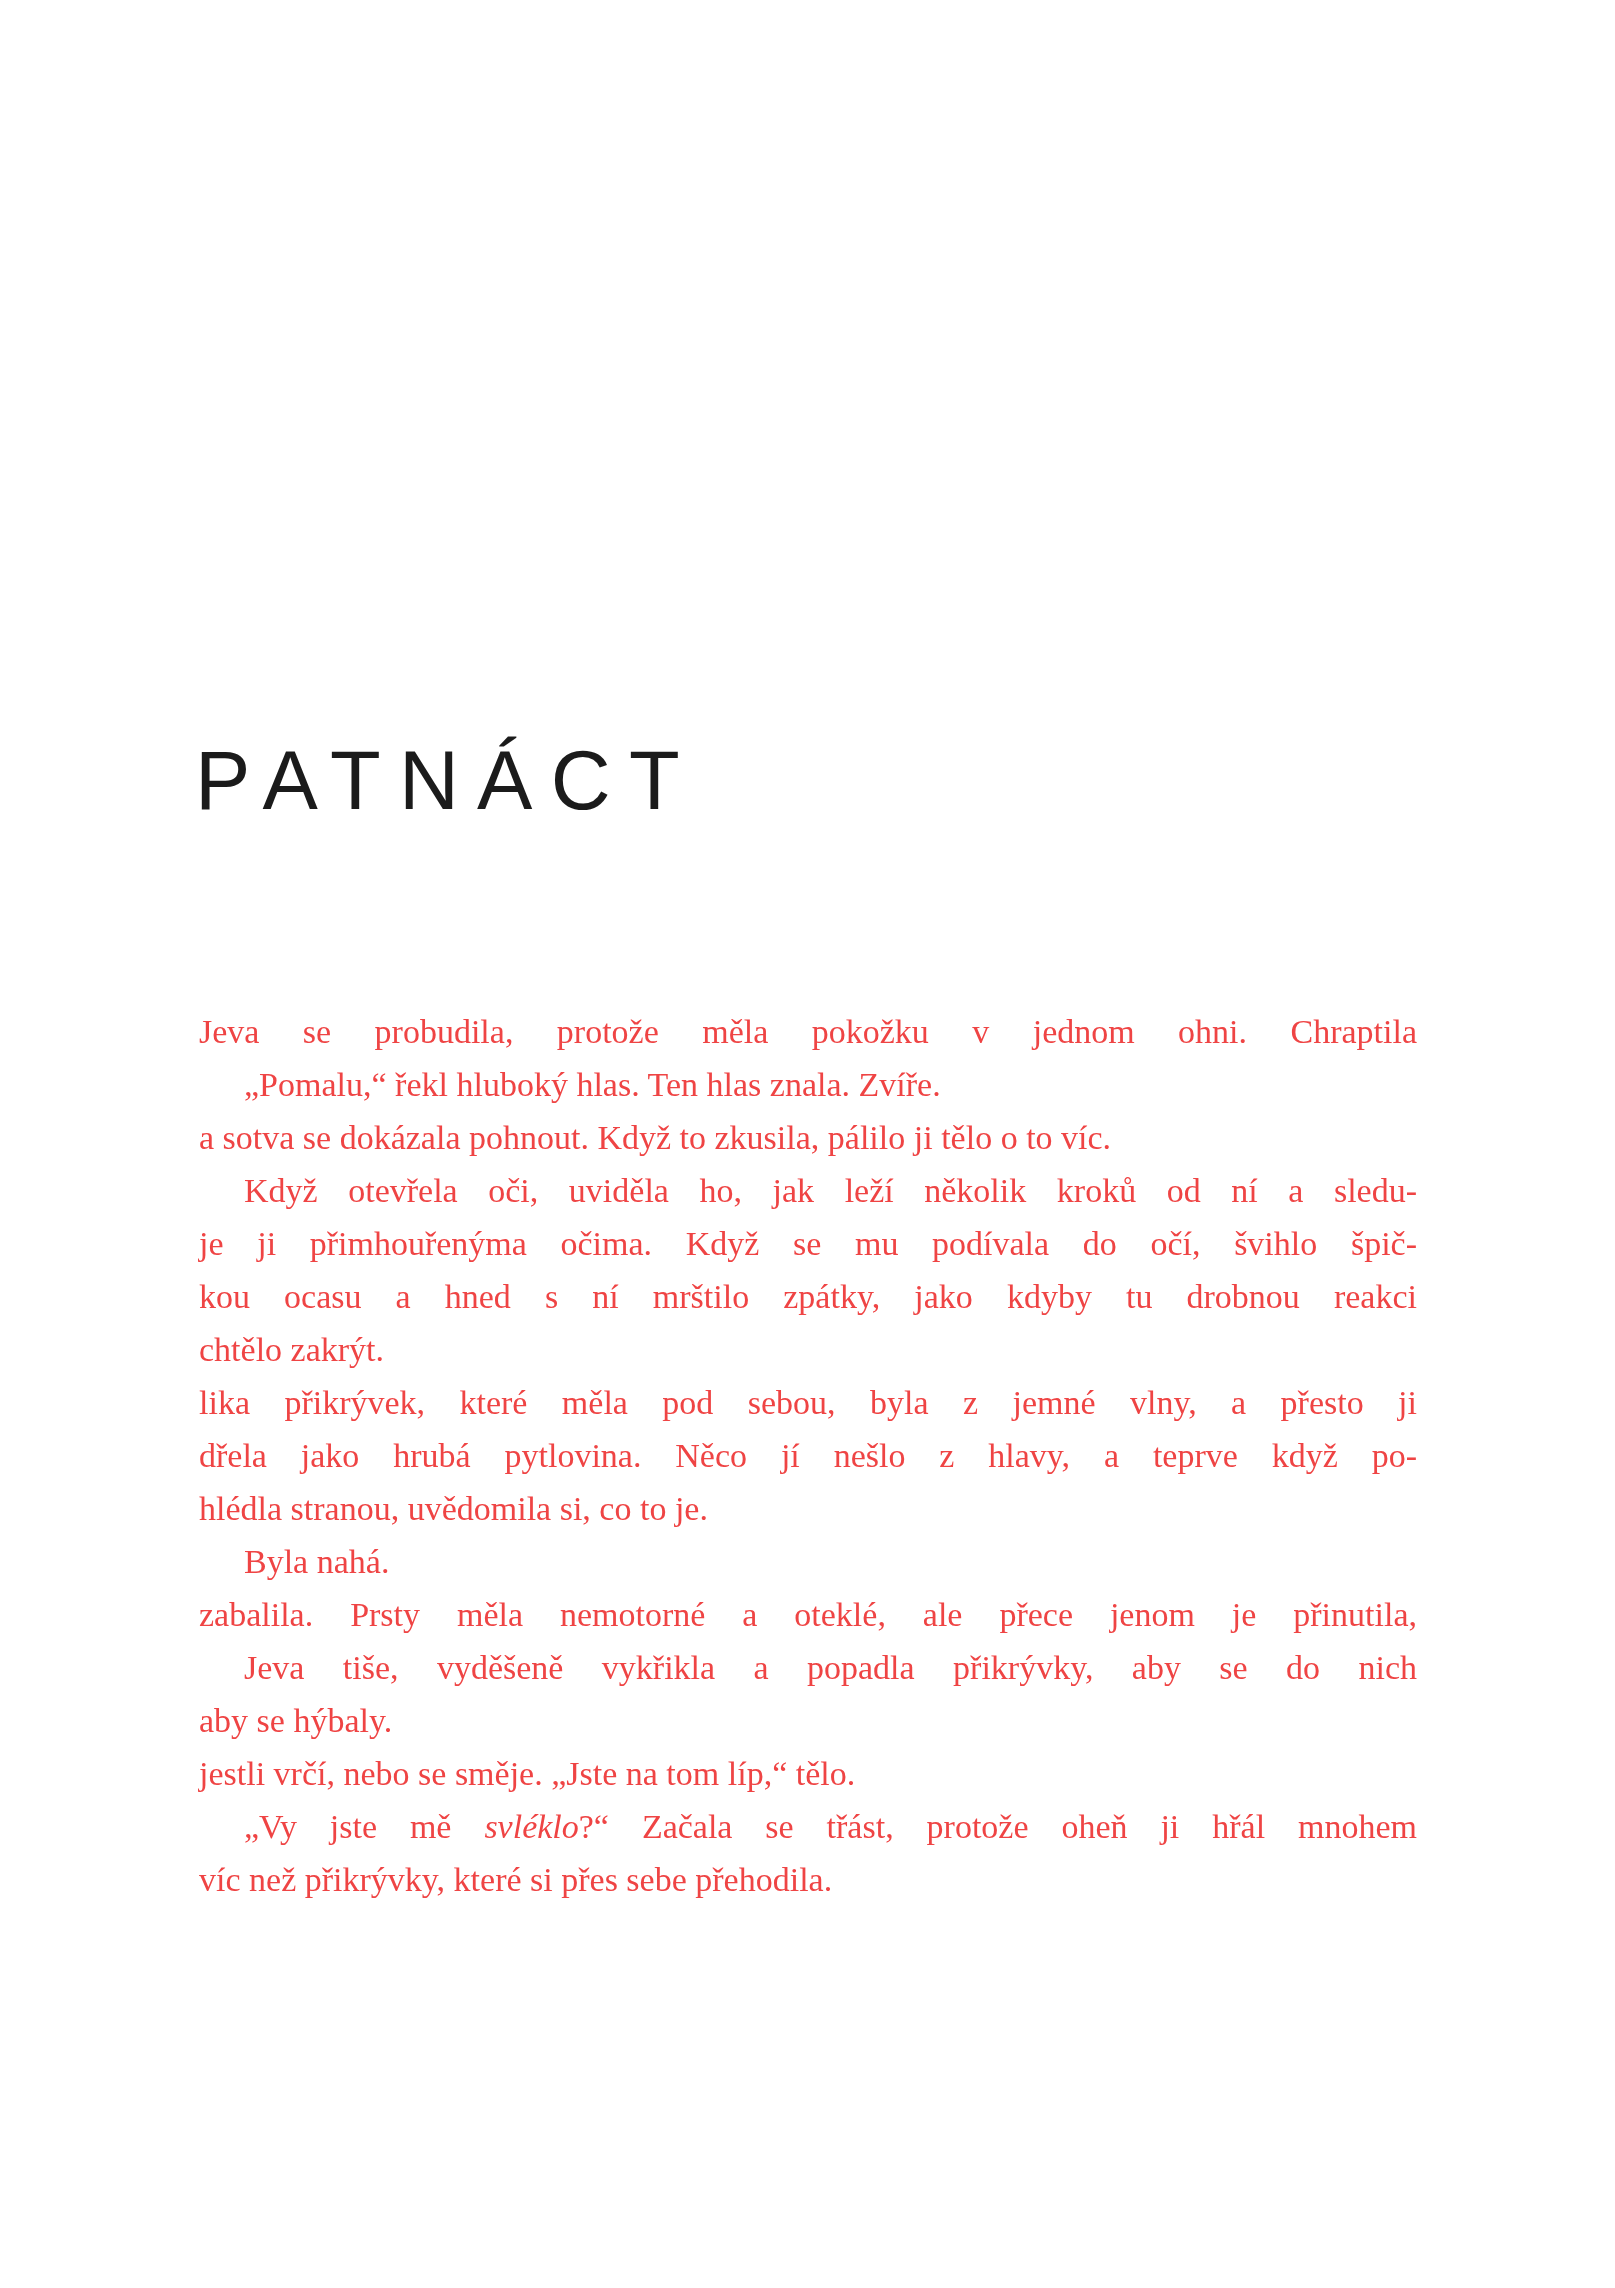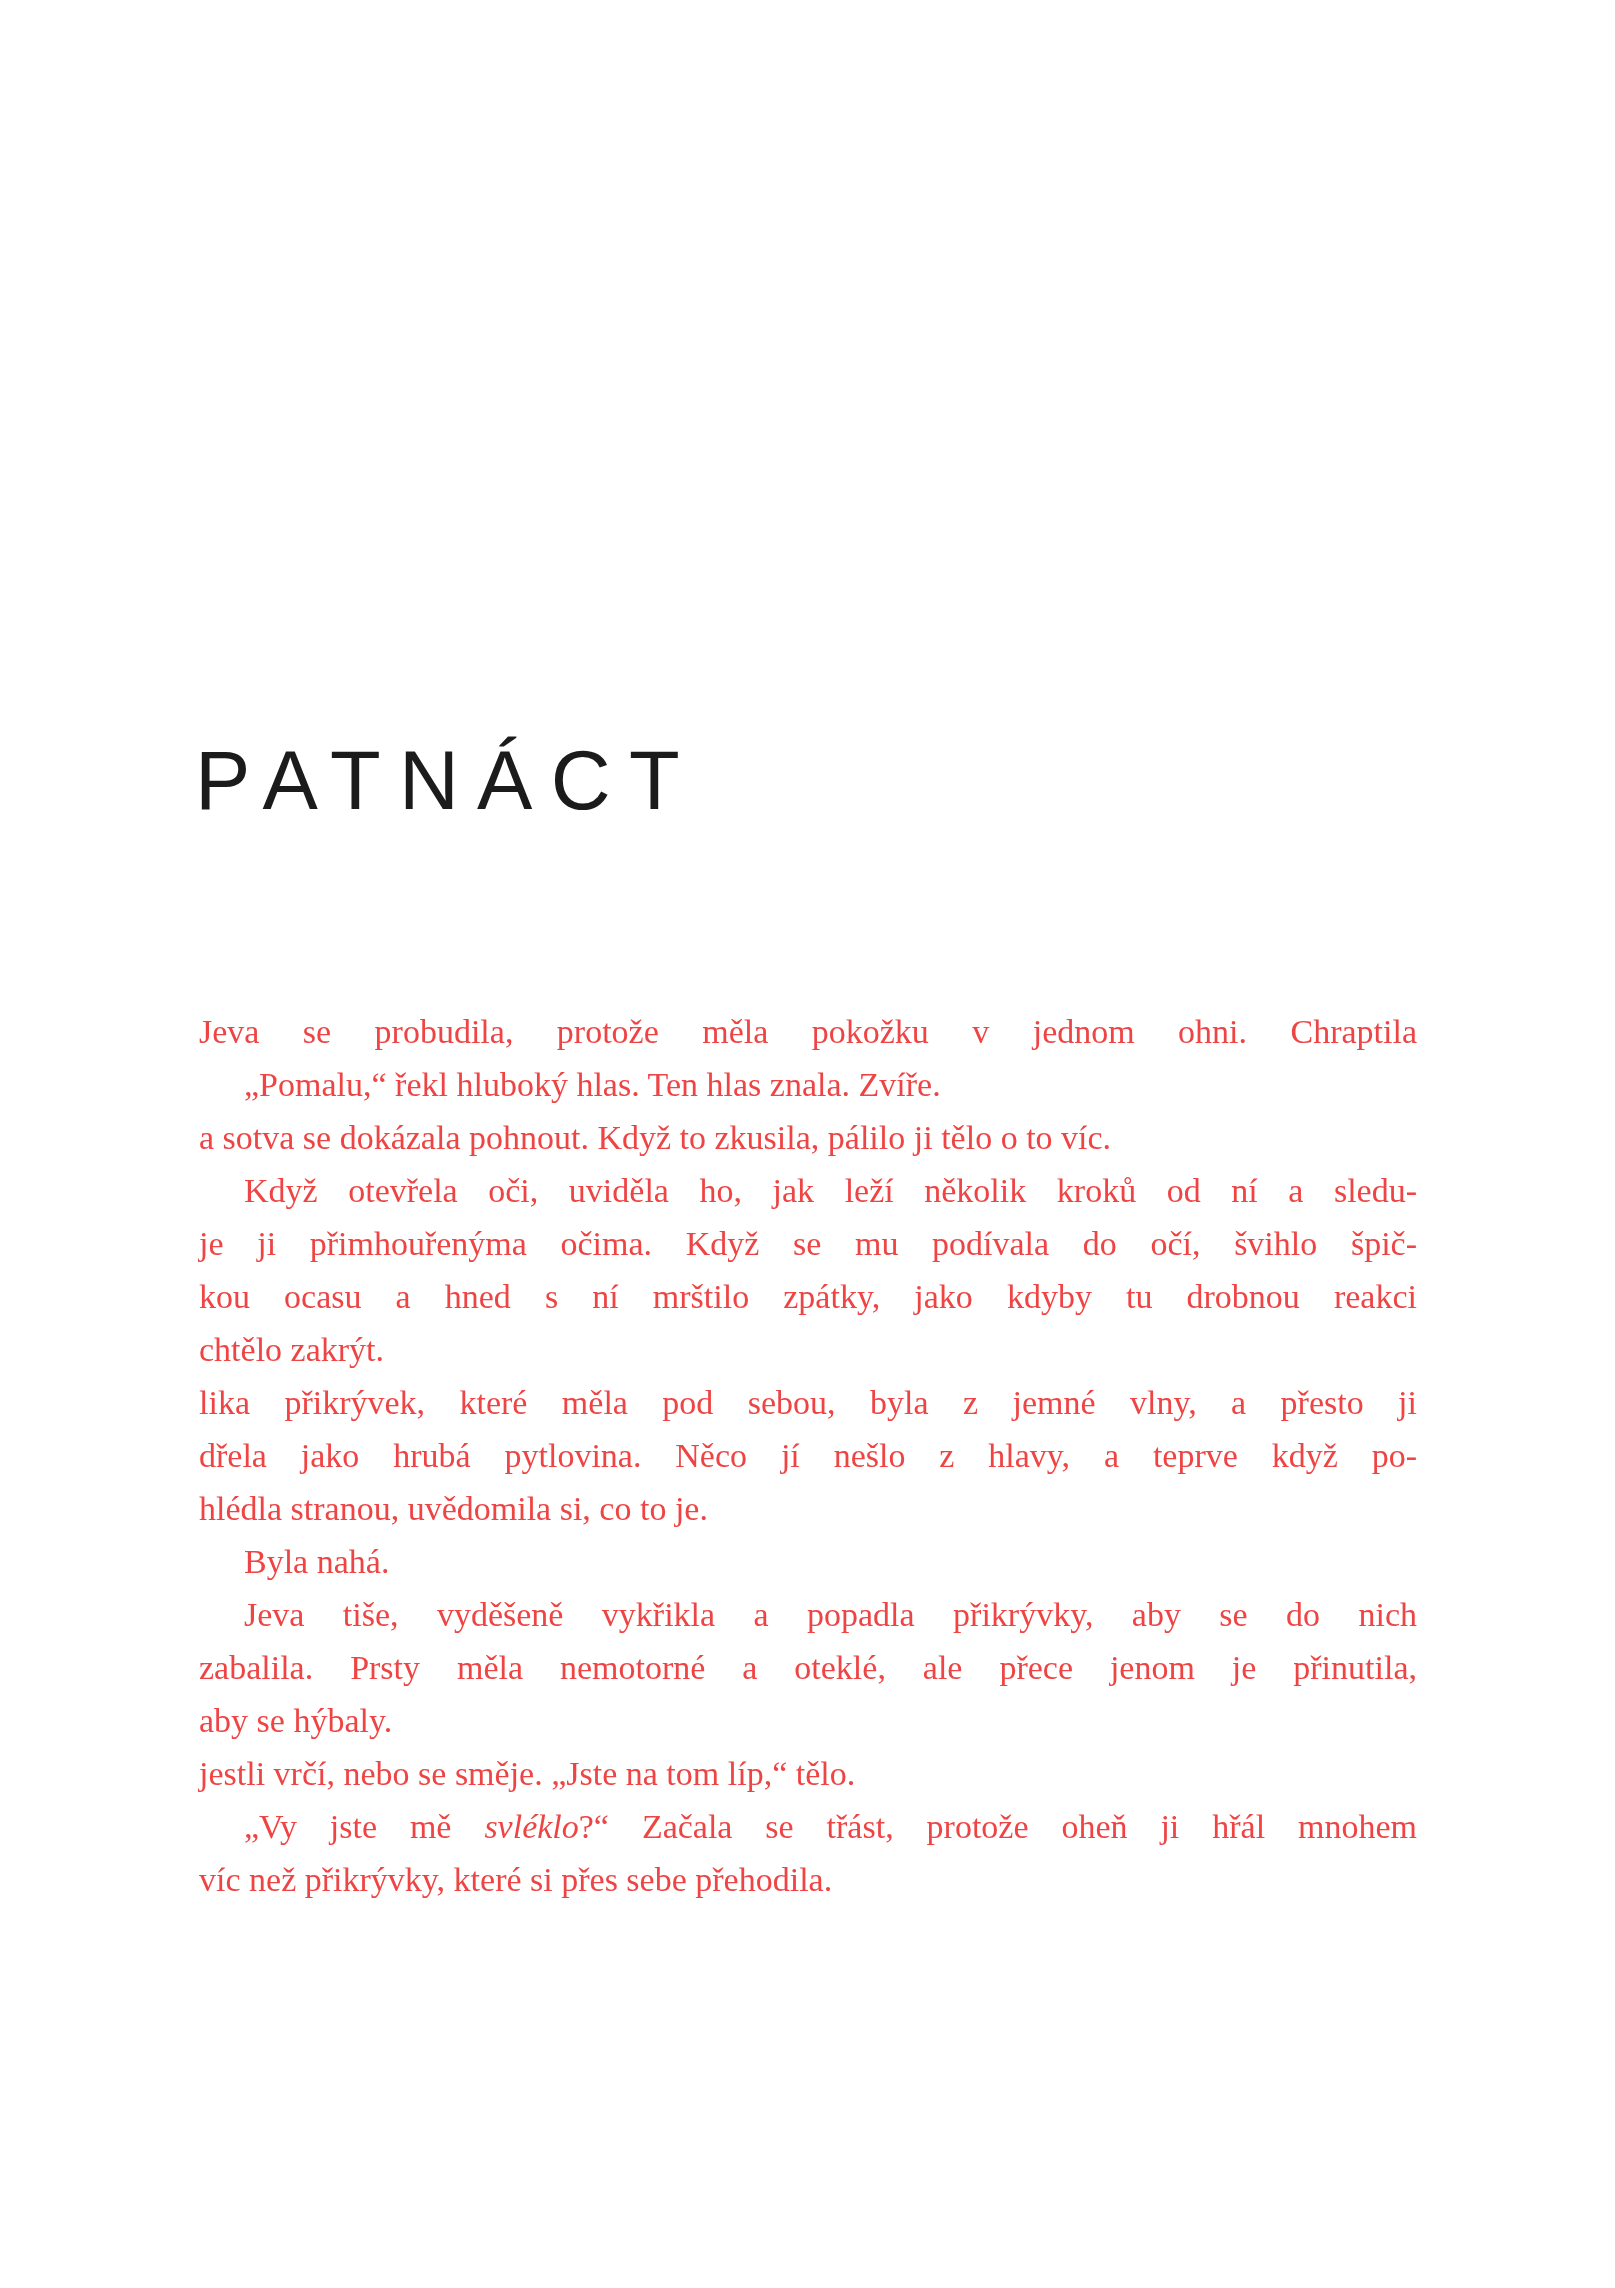--- a/index.html
+++ b/index.html
@@ -75,22 +75,22 @@
     <div class="line indent">„Pomalu,“ řekl hluboký hlas. Ten hlas znala. Zvíře.</div>
     <div class="line">a sotva se dokázala pohnout. Když to zkusila, pálilo ji tělo o to víc.</div>
     <div class="line indent just">Když otevřela oči, uviděla ho, jak leží několik kroků od ní a sledu-</div>
     <div class="line just">je ji přimhouřenýma očima. Když se mu podívala do očí, švihlo špič-</div>
     <div class="line just">kou ocasu a hned s ní mrštilo zpátky, jako kdyby tu drobnou reakci</div>
     <div class="line">chtělo zakrýt.</div>
     <div class="line just">lika přikrývek, které měla pod sebou, byla z jemné vlny, a přesto ji</div>
     <div class="line just">dřela jako hrubá pytlovina. Něco jí nešlo z hlavy, a teprve když po-</div>
     <div class="line">hlédla stranou, uvědomila si, co to je.</div>
     <div class="line indent">Byla nahá.</div>
+    <div class="line just">zabalila. Prsty měla nemotorné a oteklé, ale přece jenom je přinutila,</div>
     <div class="line indent just">Jeva tiše, vyděšeně vykřikla a popadla přikrývky, aby se do nich</div>
-    <div class="line just">zabalila. Prsty měla nemotorné a oteklé, ale přece jenom je přinutila,</div>
     <div class="line">aby se hýbaly.</div>
     <div class="line">jestli vrčí, nebo se směje. „Jste na tom líp,“ tělo.</div>
     <div class="line indent just"><span>„Vy jste mě </span><em>svléklo</em><span>?“ Začala se třást, protože oheň ji hřál mnohem</span></div>
     <div class="line">víc než přikrývky, které si přes sebe přehodila.</div>
   </div>
 
   <div class="page-number">183</div>
 
 </div>
 

